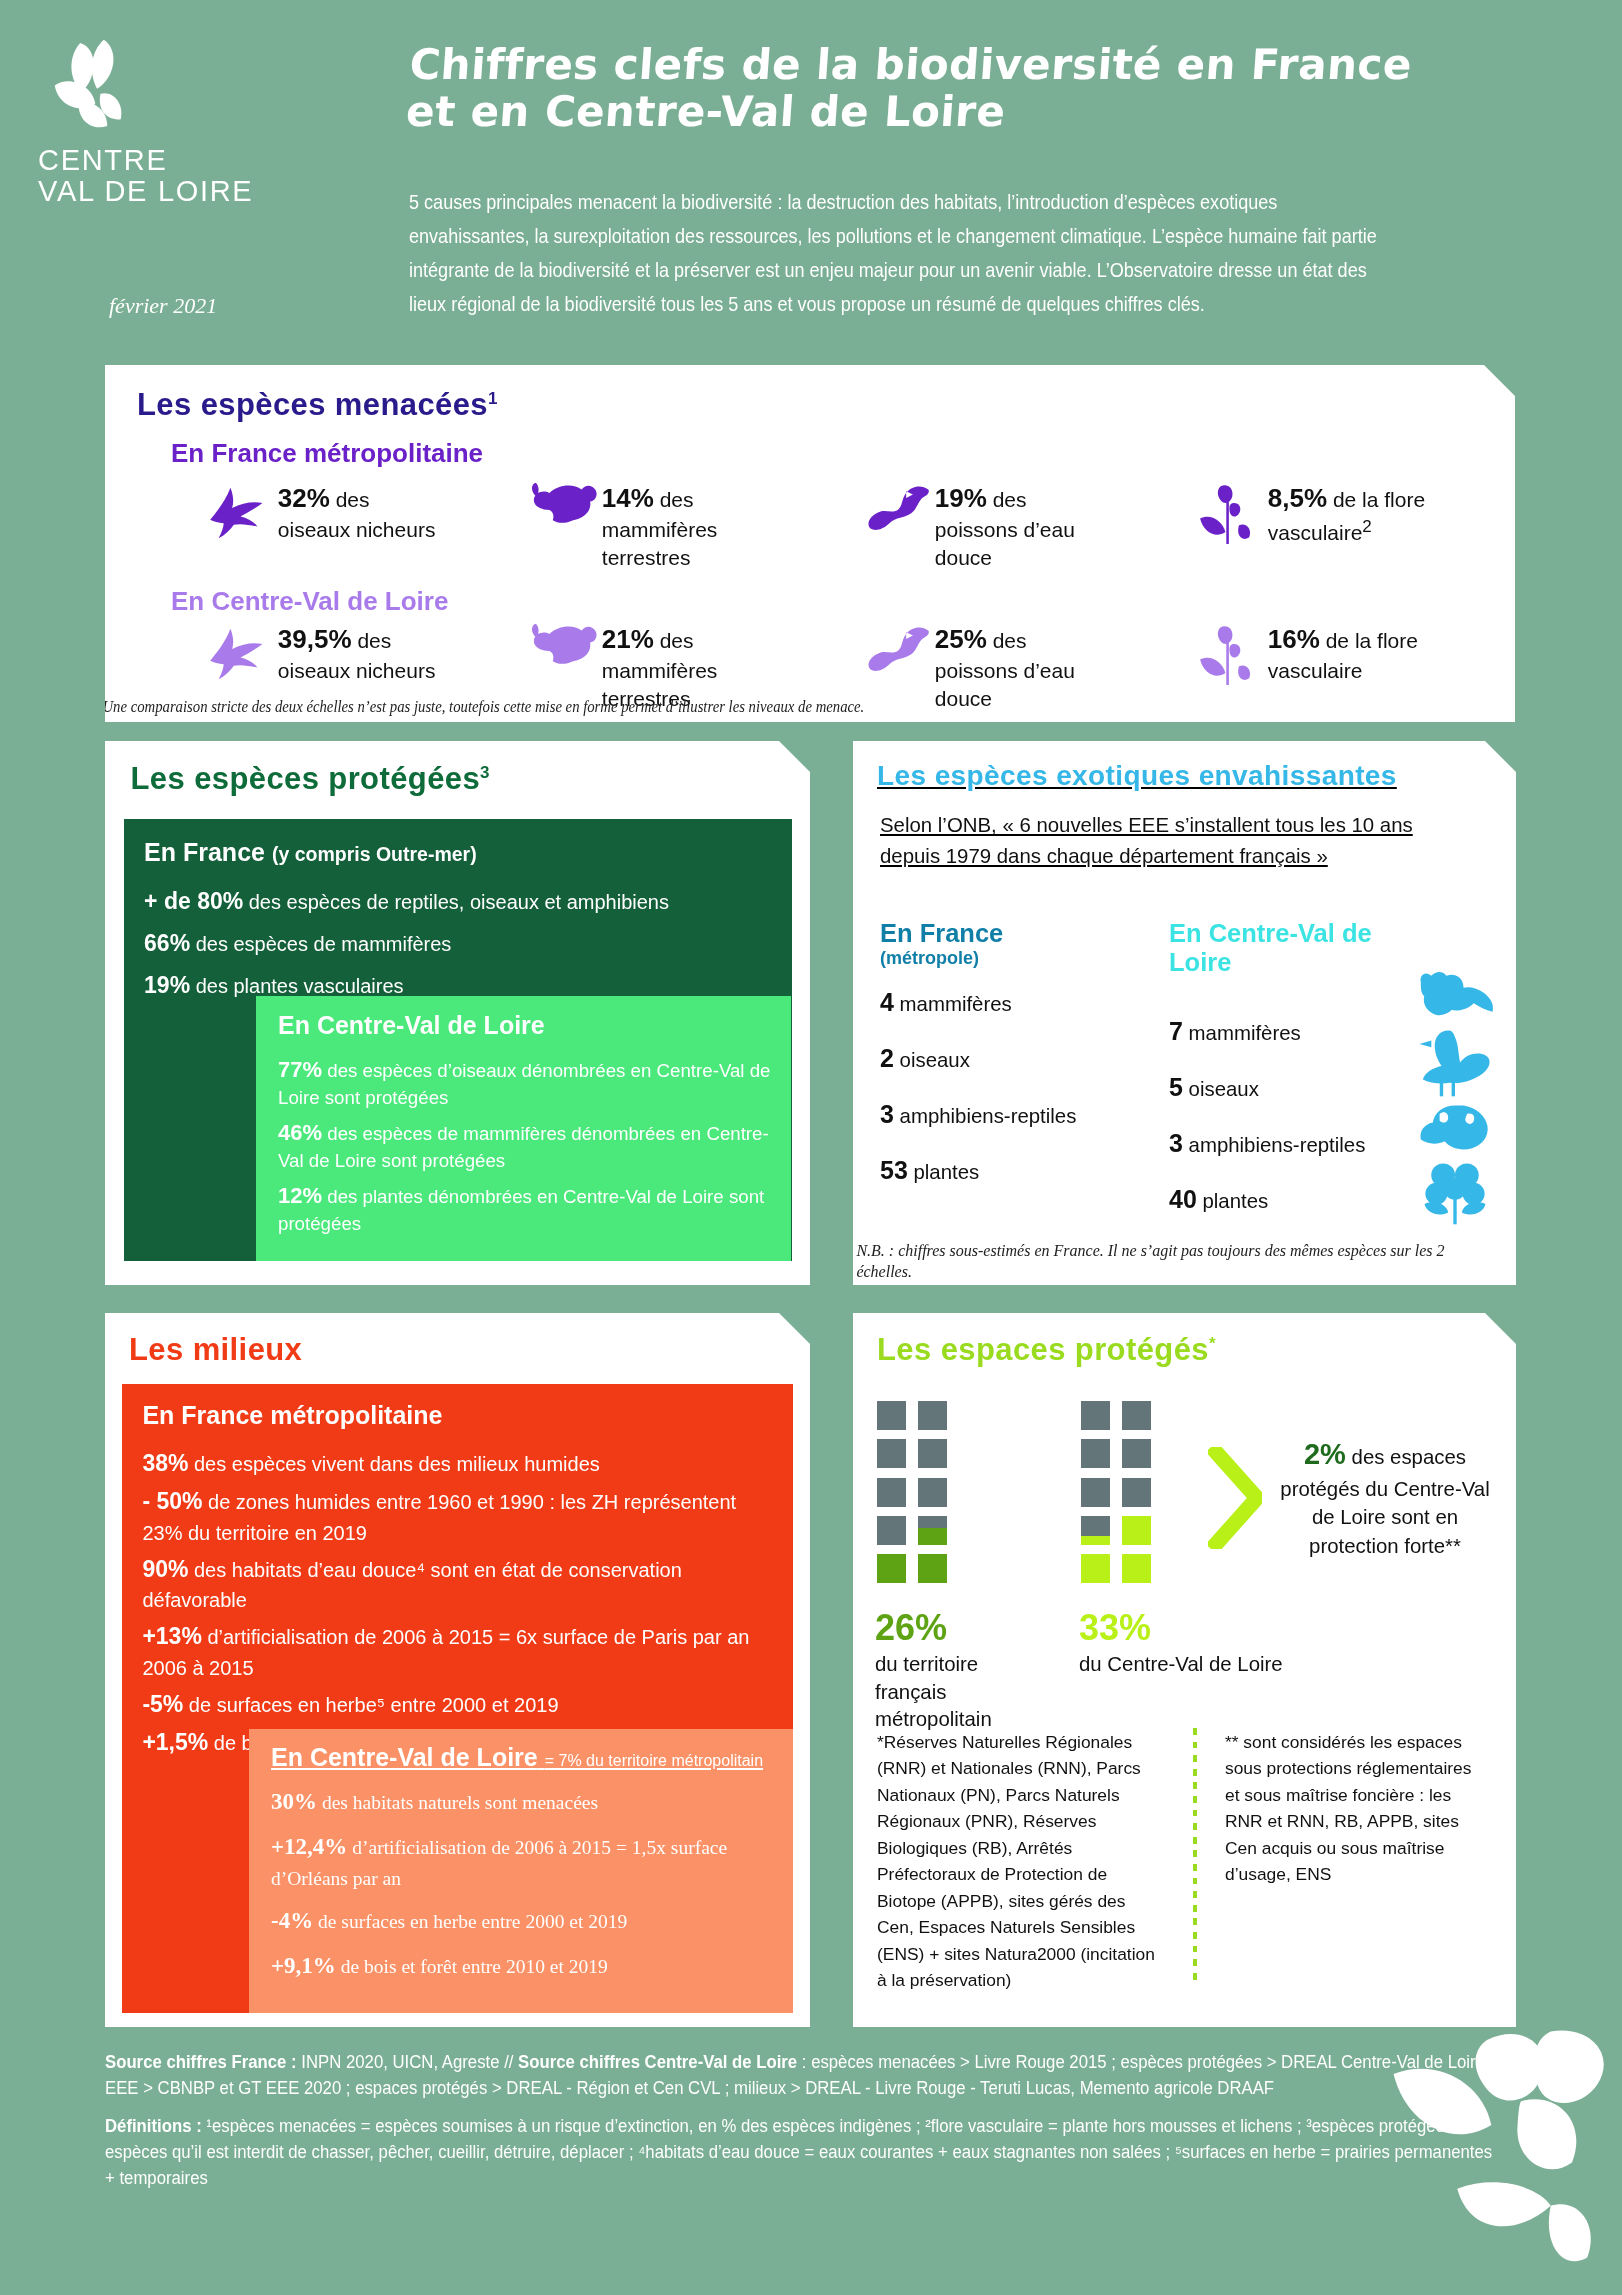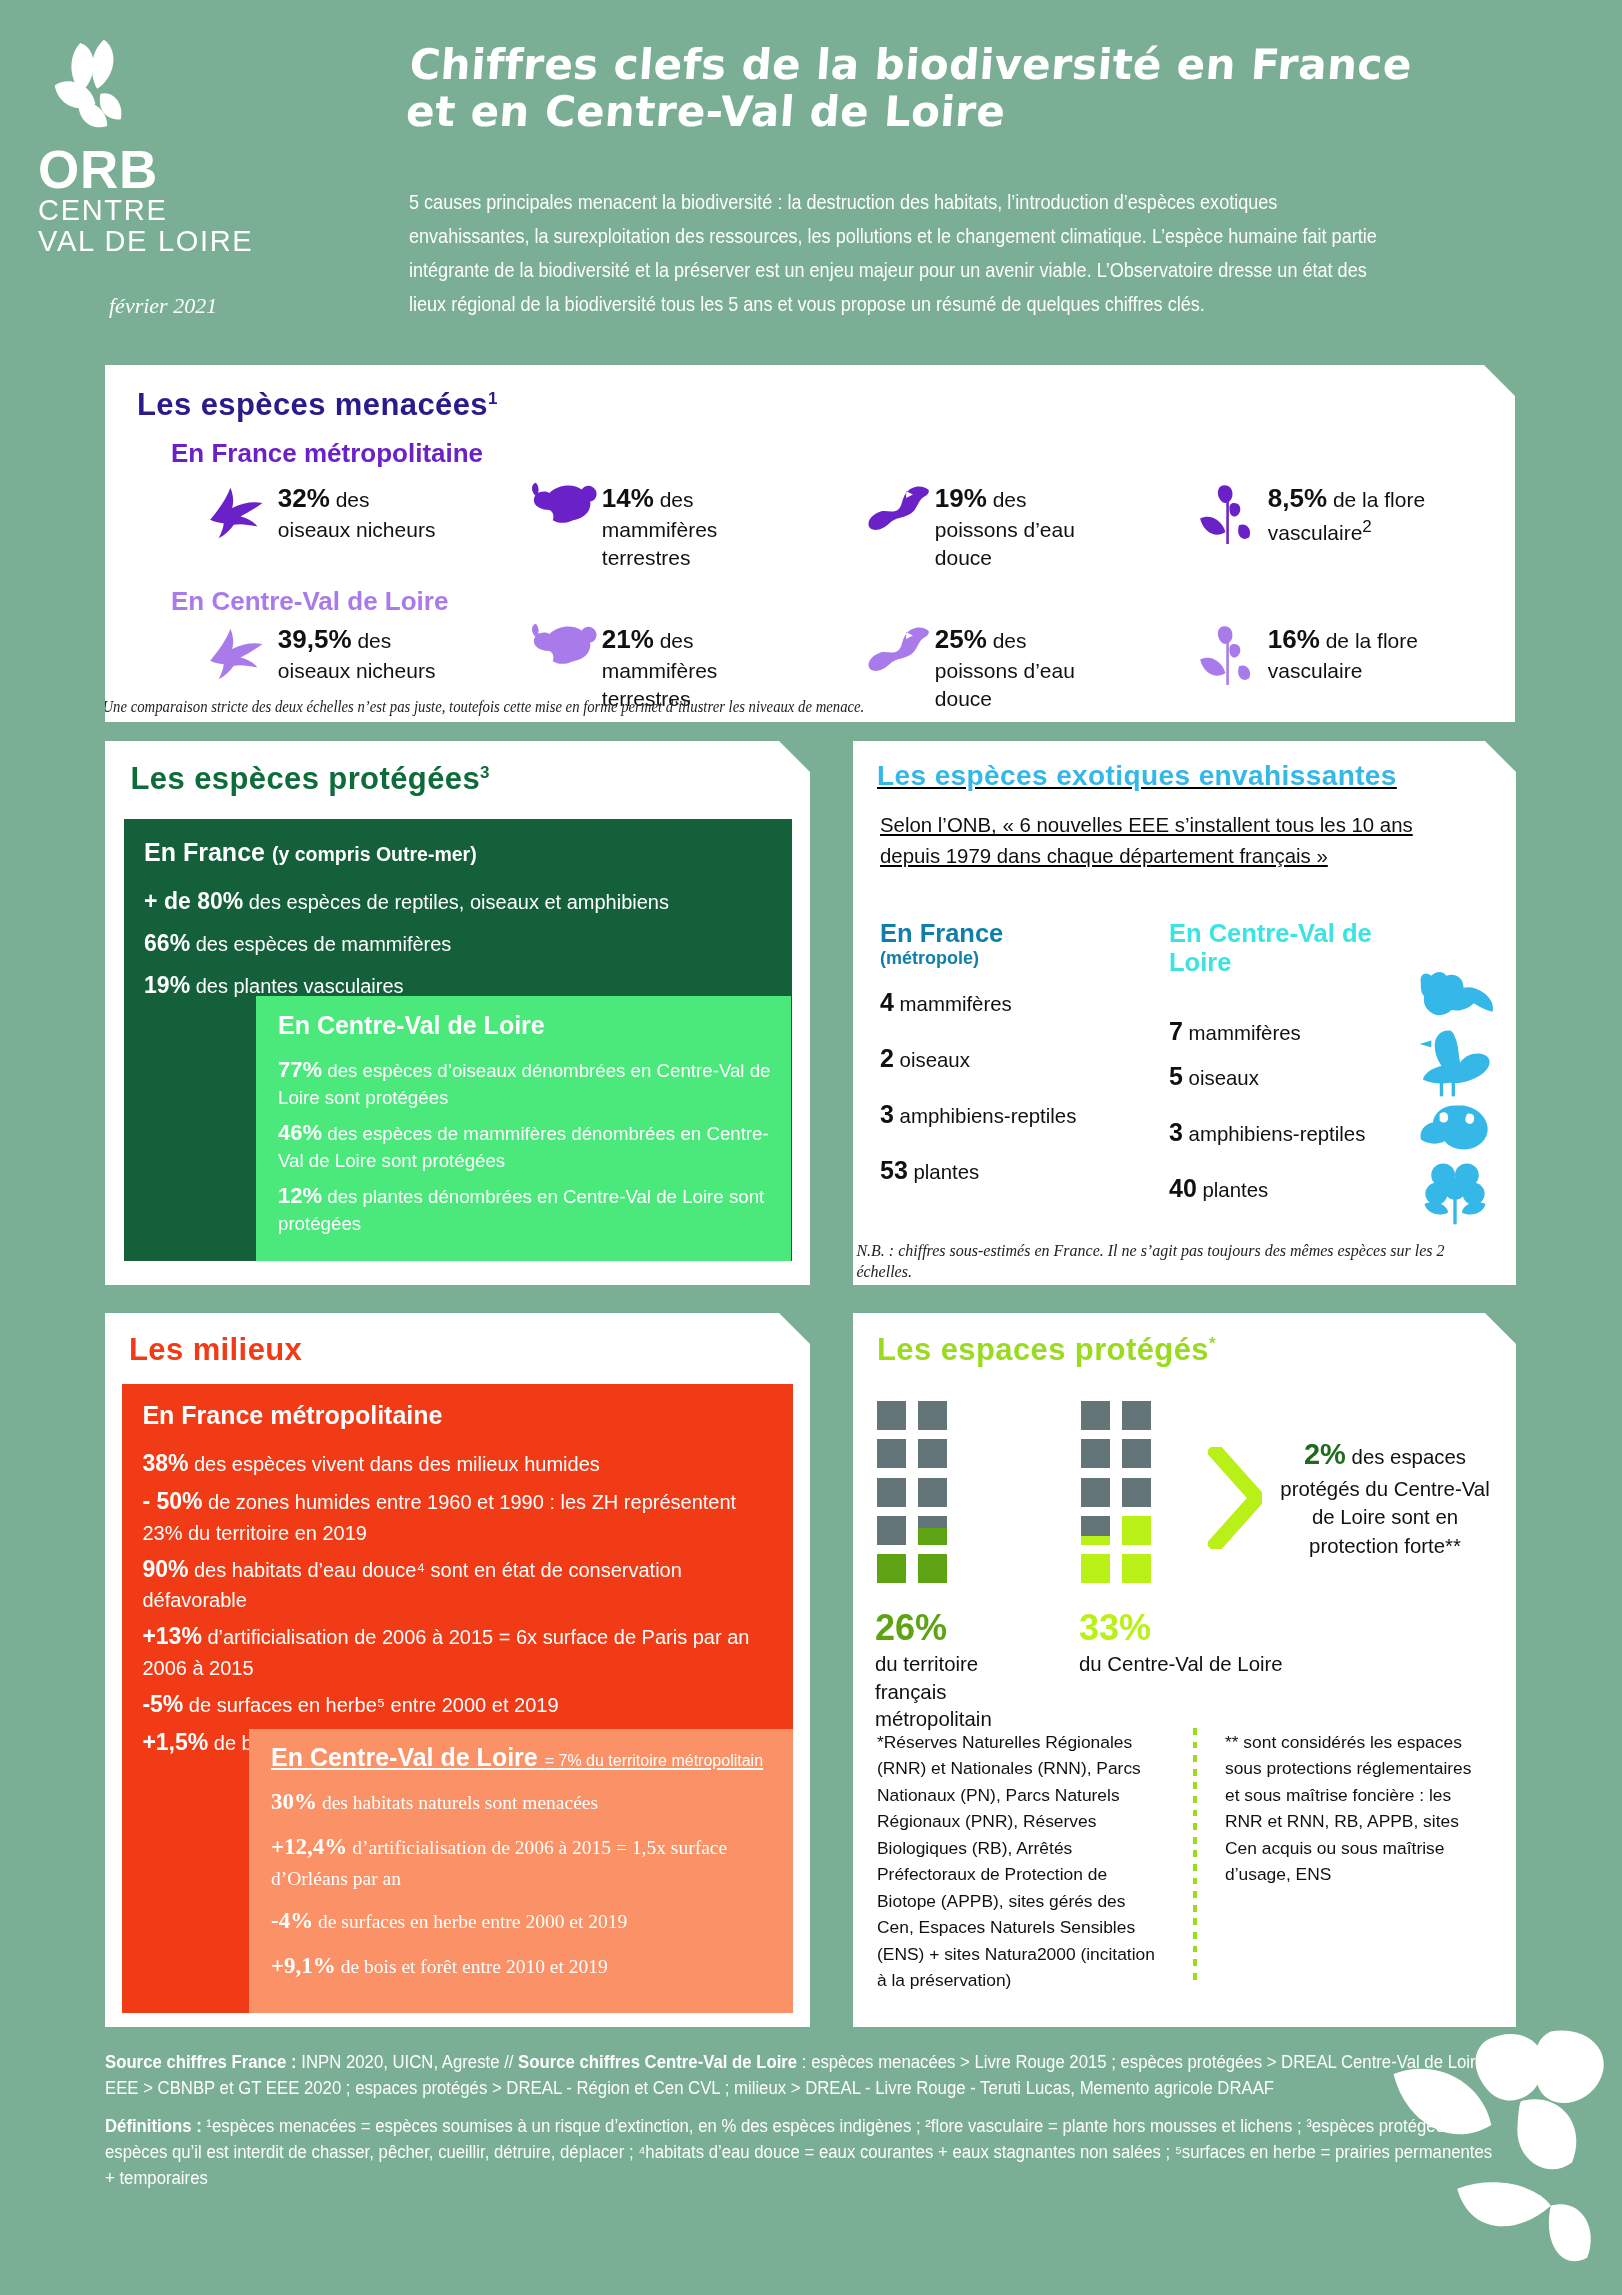--- a/index.html
+++ b/index.html
@@ -120,21 +120,20 @@
           <g fill="#ffffff">
             <path d="M38 6 C58 12 60 44 40 64 C26 52 22 24 38 6 Z"></path>
             <path d="M66 2 C84 14 80 46 58 60 C48 42 50 16 66 2 Z"></path>
             <path d="M8 56 C26 44 52 56 56 78 C38 90 12 80 8 56 Z"></path>
             <path d="M36 78 C52 72 70 84 70 104 C52 110 36 98 36 78 Z"></path>
             <path d="M62 66 C76 62 90 76 86 96 C70 98 58 86 62 66 Z"></path>
           </g>
         </svg>
       </div>
       <div class="logo-text">
-        <div class="logo-orb">ORB</div>
         <div class="logo-sub1">CENTRE</div>
         <div class="logo-sub2">VAL DE LOIRE</div>
       </div>
     </div>
     <div class="date">février 2021</div>
 
     <div class="h-title">
       <div>Chiffres clefs de la biodiversité en France</div>
       <div>et en Centre-Val de Loire</div>
     </div>
@@ -315,21 +314,21 @@
         <div class="eee-item" style="margin-bottom:27px"><b>4</b> <span>mammifères</span></div>
         <div class="eee-item" style="margin-bottom:27px"><b>2</b> <span>oiseaux</span></div>
         <div class="eee-item" style="margin-bottom:27px"><b>3</b> <span>amphibiens-reptiles</span></div>
         <div class="eee-item"><b>53</b> <span>plantes</span></div>
       </div>
     </div>
 
     <div style="position:absolute; left:316px; top:178px; width:272px;">
       <div class="eee-col-h eee-cvl">En Centre-Val de Loire</div>
       <div style="margin-top:40px">
-        <div class="eee-item" style="margin-bottom:16px"><b>7</b> <span>mammifères</span></div>
+        <div class="eee-item" style="margin-bottom:27px"><b>7</b> <span>mammifères</span></div>
         <div class="eee-item" style="margin-bottom:27px"><b>5</b> <span>oiseaux</span></div>
         <div class="eee-item" style="margin-bottom:27px"><b>3</b> <span>amphibiens-reptiles</span></div>
         <div class="eee-item"><b>40</b> <span>plantes</span></div>
       </div>
     </div>
 
     <div style="position:absolute; left:561px; top:228px;">
       <div>
         <svg width="82" height="53" viewBox="0 0 96 62">
             <path fill="#35B7E8" d="M8 16 C6 6 14 2 20 8 C26 2 34 2 38 8 C48 4 58 10 58 22 C64 20 74 22 82 28 C90 34 94 42 92 50 C84 48 76 44 70 40 C64 46 54 50 44 48 C38 54 28 56 22 52 C14 48 10 40 12 32 C8 28 8 22 8 16 Z"></path>

